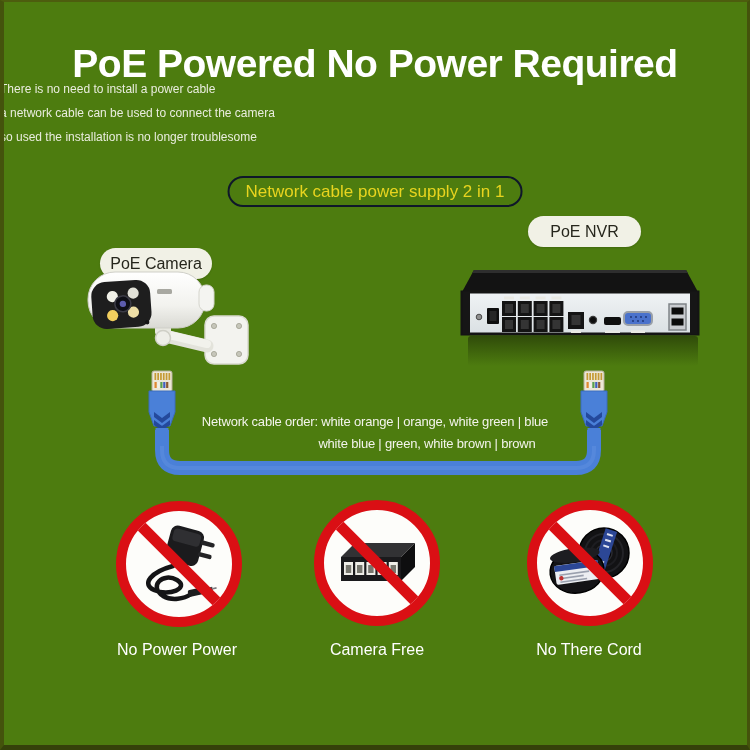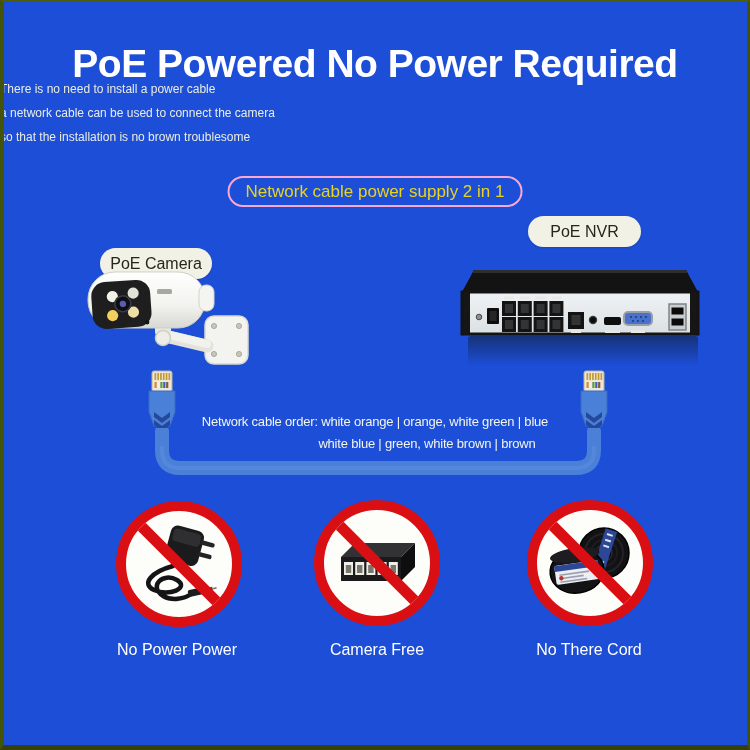--- a/index.html
+++ b/index.html
@@ -1,26 +1,26 @@
 <!DOCTYPE html>
 <html><head>
 <meta charset="utf-8">
 <style>
   html,body{margin:0;padding:0;background:#222;}
   .stage{position:relative;width:750px;height:750px;overflow:hidden;
-         background:#1d4ed8;font-family:"Liberation Sans",sans-serif;}
+         background:#4d7c0f;font-family:"Liberation Sans",sans-serif;}
   .edge-vignette{position:absolute;inset:0;pointer-events:none;z-index:50;
          border-left:4px solid #44530c;border-right:3px solid #44530c;
          border-top:2px solid #4d5d0e;border-bottom:5px solid #35410a;}
   .title{position:absolute;top:42px;left:0;width:100%;text-align:center;
          color:#ffffff;font-size:39px;font-weight:bold;letter-spacing:-0.5px;}
   .subtitle{position:absolute;top:77px;left:0;width:100%;text-align:left;
          color:#eaeddf;font-size:12px;line-height:24px;}
   .badge{position:absolute;top:176px;left:50%;transform:translateX(-50%);
-         border:2px solid #f9a8d4;border-radius:17px;color:#e8d41f;
+         border:2px solid #0f172a;border-radius:17px;color:#e8d41f;
          font-size:17px;line-height:25px;padding:1px 16px;white-space:nowrap;}
   .devlabel{position:absolute;height:31px;background:#f1f1e6;border-radius:16px;
          color:#26261c;font-size:16px;display:flex;align-items:center;justify-content:center;
          box-shadow:0 1px 2px rgba(0,0,0,0.15);}
   .devlabel.cam{left:100px;top:228px;width:112px;margin-top:20px;}
   .devlabel.nvr{left:528px;top:216px;width:113px;}
   .abs{position:absolute;}
   .cable-note{position:absolute;white-space:nowrap;color:#f3f4ec;font-size:13px;
          letter-spacing:-0.2px;transform:translateX(-50%);}
   .note1{top:414px;left:375px;}
@@ -38,21 +38,21 @@
 </style>
 </head>
 <body>
 
 <div class="stage">
 
   <div class="title">PoE Powered No Power Required</div>
   <div class="subtitle">
     <div>There is no need to install a power cable</div>
     <div>a network cable can be used to connect the camera</div>
-    <div>so that the installation is no brown troublesome</div>
+    <div>so used the installation is no longer troublesome</div>
   </div>
   <div class="badge">Network cable power supply 2 in 1</div>
 
   <div class="devlabel cam">PoE Camera</div>
   <div class="devlabel nvr">PoE NVR</div>
 
   <svg class="abs" style="left:83px;top:266px;" width="172" height="104" viewBox="0 0 172 104">
     <defs>
       <linearGradient id="camBody" x1="0" y1="0" x2="0" y2="1">
         <stop offset="0" stop-color="#ffffff"></stop>

